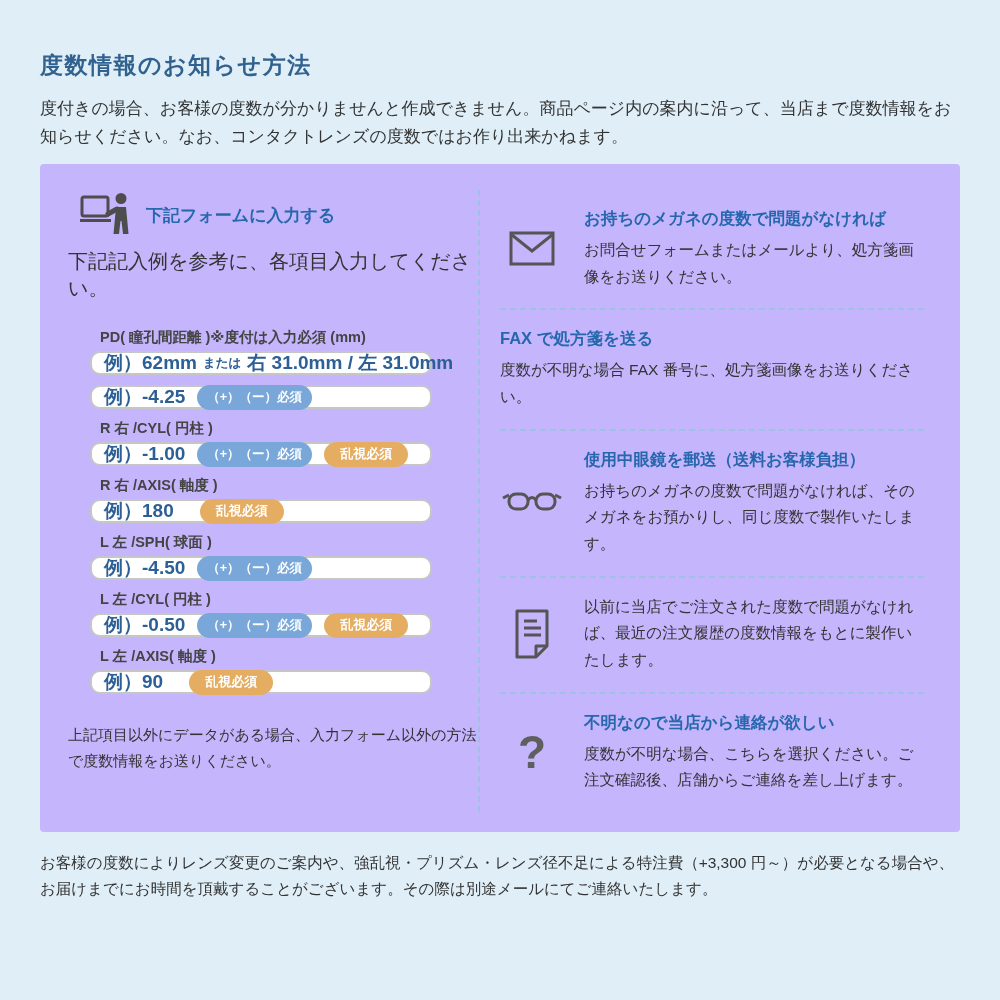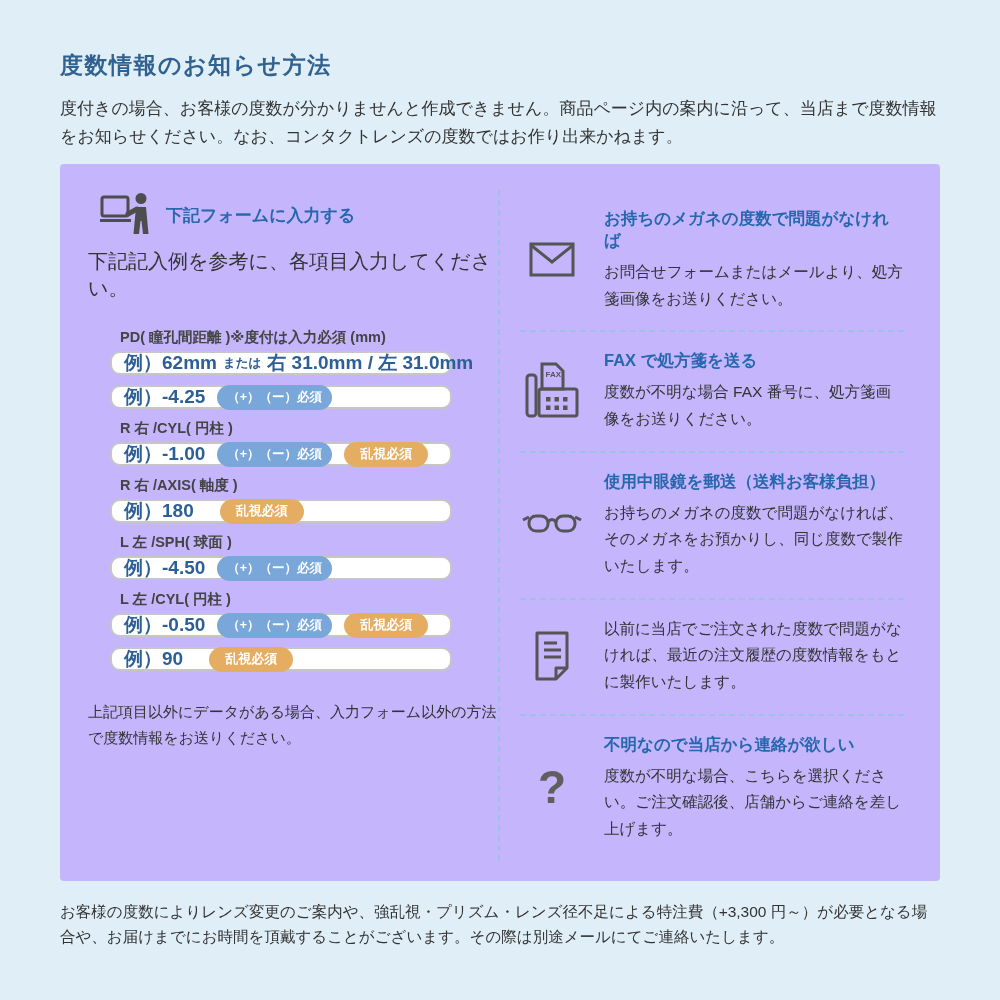--- a/index.html
+++ b/index.html
@@ -1,19 +1,19 @@
 <!DOCTYPE html>
 <html style="--background: #dfeef7; --heading: #31618f; --accent: #2667ad; --example-blue: #2c5f96; --badge-blue: #79a7d9; --badge-orange: #e5ad61; --divider: #9fc1e4;"><head>
 <meta charset="utf-8">
 <style>
   html,body{margin:0;padding:0;background:#dfeef7;}
   .page{
     width:1000px;height:1000px;box-sizing:border-box;
     background:var(--background,#dfeef7);
-    padding:34px 60px 20px;
+    padding:34px 40px 20px;
     font-family:"Liberation Sans","DejaVu Sans",sans-serif;
     color:#333;overflow:hidden;
   }
   .page-title{
     font-size:23px;font-weight:bold;color:var(--heading,#31618f);
     letter-spacing:1.5px;margin:16px 0 14px;
   }
   .intro{font-size:17px;line-height:1.65;margin:0 0 13px;color:#333;}
   .card{
     background:#c4b5fd;border-radius:4px;display:flex;
@@ -126,20 +126,21 @@
         <div class="field">
           <div class="field-label">L 左 /CYL( 円柱 )</div>
           <div class="field-box">
             <span class="ex">例）-0.50</span>
             <span class="badge blue">（+）（ー）必須</span>
             <span class="badge orange">乱視必須</span>
           </div>
         </div>
 
         <div class="field">
+          <div class="field-label">L 左 /AXIS( 軸度 )</div>
           <div class="field-box">
             <span class="ex">例）90</span>
             <span class="badge orange" style="margin-left:14px;">乱視必須</span>
           </div>
         </div>
 
       </div>
 
       <p class="form-note">上記項目以外にデータがある場合、入力フォーム以外の方法で度数情報をお送りください。</p>
     </div>
@@ -153,36 +154,20 @@
             <path d="M3 4 L23 20 L43 4" class="st"></path>
           </svg>
         </div>
         <div class="method-body">
           <div class="method-title">お持ちのメガネの度数で問題がなければ</div>
           <div class="method-text">お問合せフォームまたはメールより、処方箋画像をお送りください。</div>
         </div>
       </div>
 
       <div class="method">
-        <div class="method-icon">
-          <svg width="54" height="58" viewBox="0 0 54 58">
-            <rect x="2" y="13" width="9" height="41" rx="3" class="st"></rect>
-            <path d="M17 2 h14 l7 7 v18 h-21 z" class="st"></path>
-            <text x="20.5" y="15" font-size="8" font-weight="bold" fill="#555">FAX</text>
-            <rect x="14" y="27" width="38" height="27" rx="2" class="st"></rect>
-            <g fill="#555">
-              <rect x="21" y="35" width="4.5" height="4.5"></rect>
-                <rect x="29.5" y="35" width="4.5" height="4.5"></rect>
-                <rect x="38" y="35" width="4.5" height="4.5"></rect>
-              <rect x="21" y="43.5" width="4.5" height="4.5"></rect>
-                <rect x="29.5" y="43.5" width="4.5" height="4.5"></rect>
-                <rect x="38" y="43.5" width="4.5" height="4.5"></rect>
-            </g>
-          </svg>
-        </div>
         <div class="method-body">
           <div class="method-title">FAX で処方箋を送る</div>
           <div class="method-text">度数が不明な場合 FAX 番号に、処方箋画像をお送りください。</div>
         </div>
       </div>
 
       <div class="method">
         <div class="method-icon">
           <svg width="62" height="28" viewBox="0 0 62 28">
             <path d="M2 10 l6 -3" class="st"></path>

